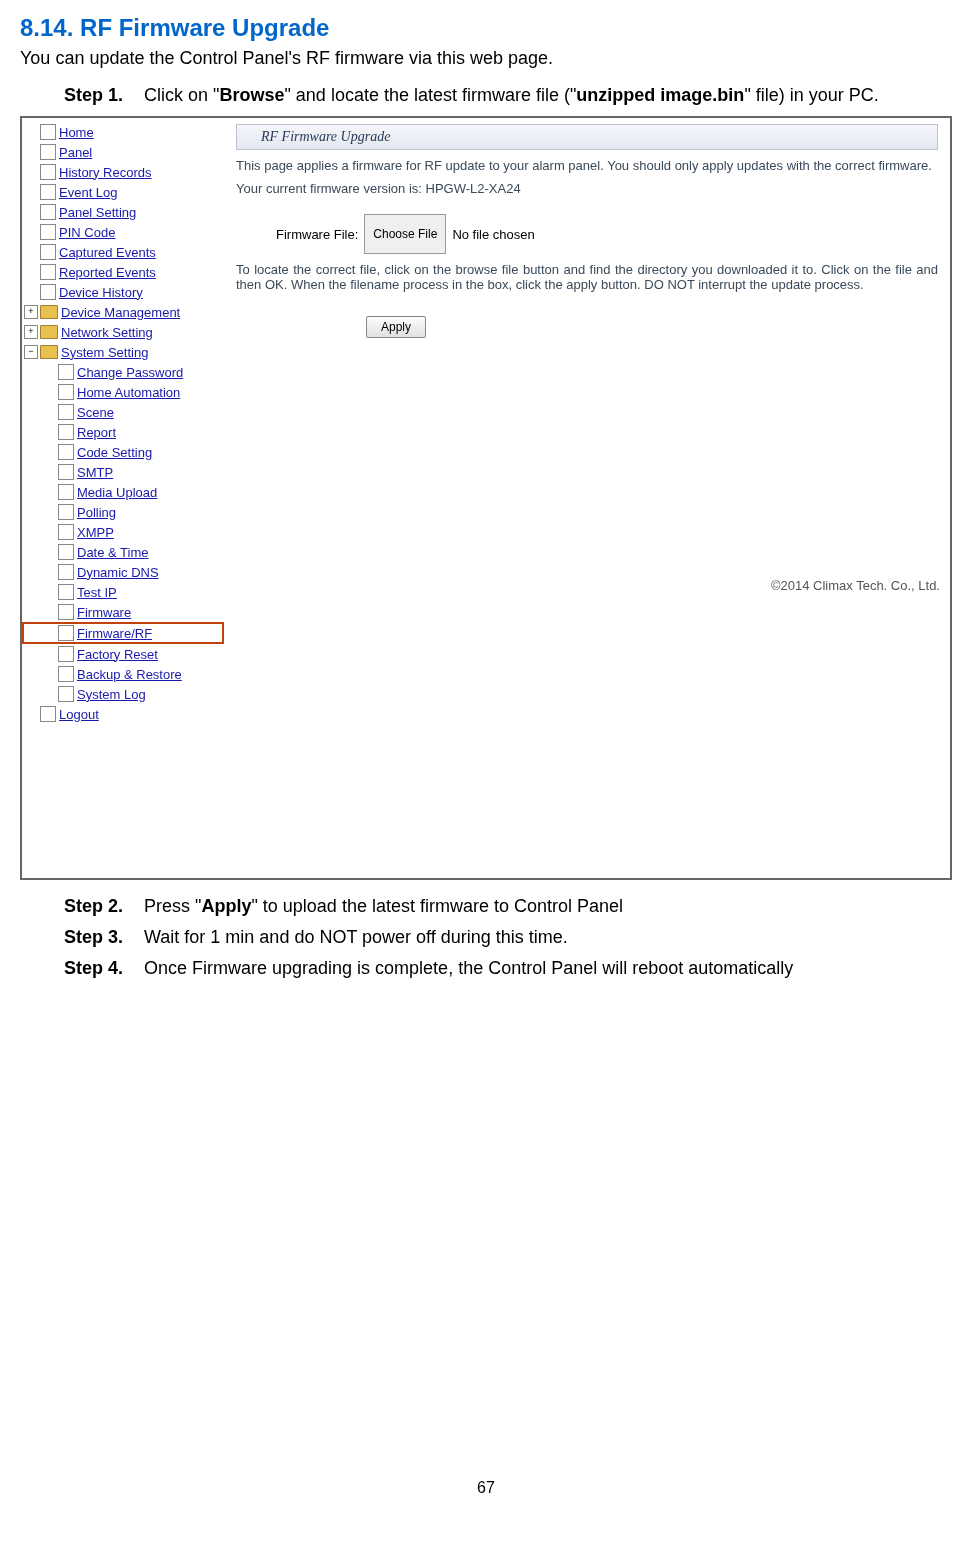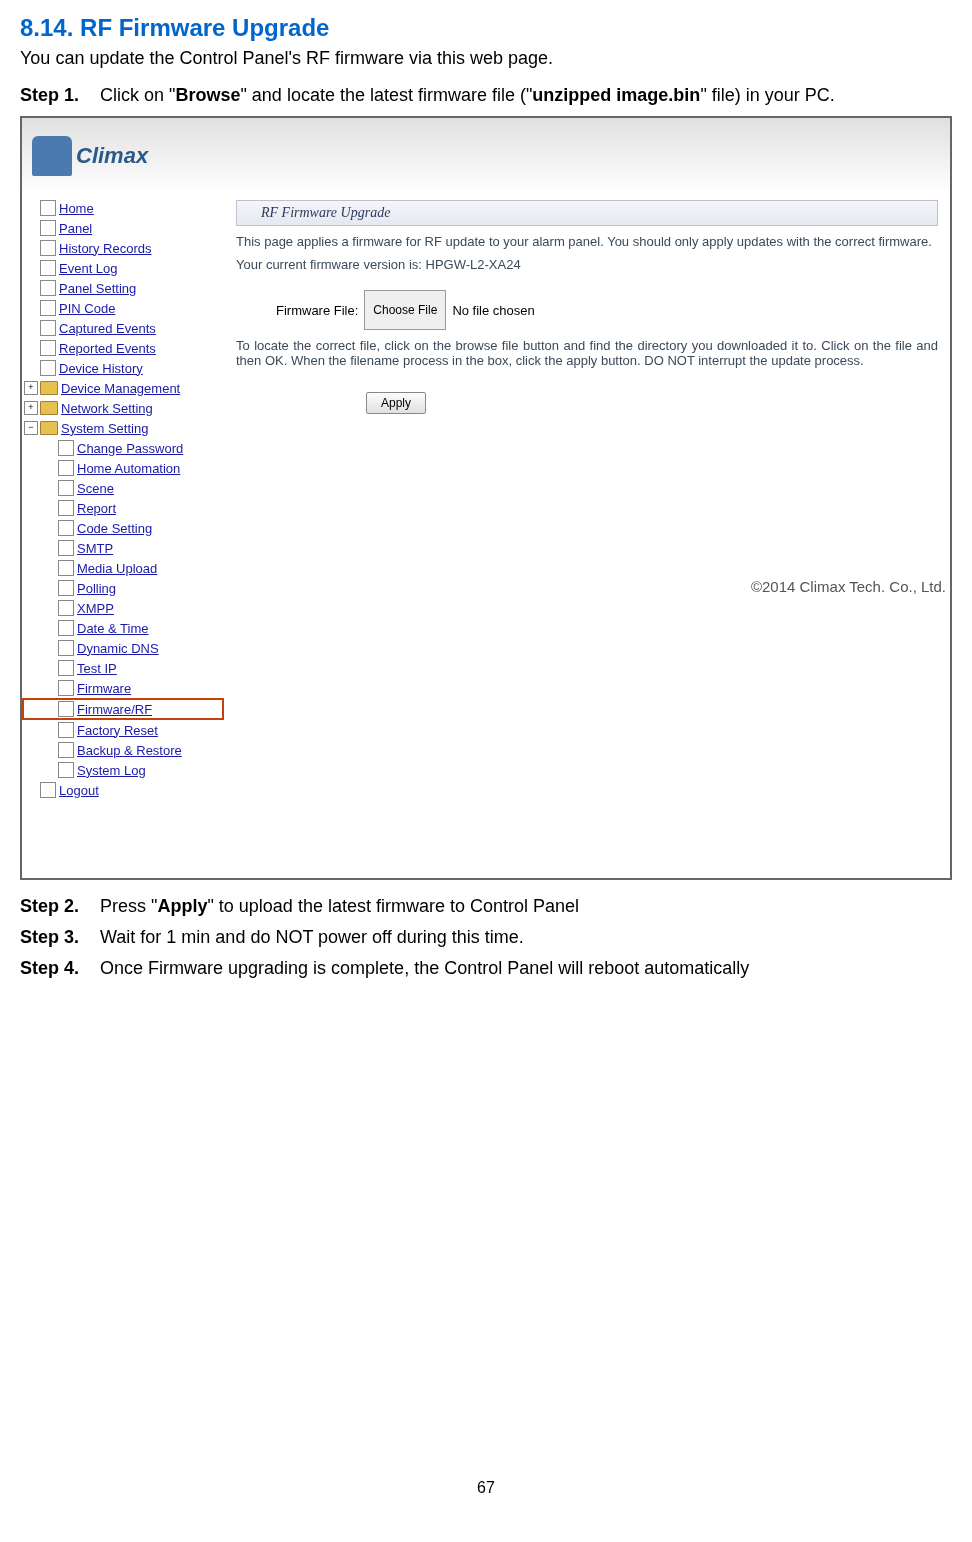--- a/index.html
+++ b/index.html
@@ -22,20 +22,21 @@
     }
     .step-row {
       margin-bottom: 10px;
       display: flex;
       text-align: justify;
     }
     .step-label {
       font-weight: bold;
       width: 80px;
       flex-shrink: 0;
+      margin-left: 44px;
     }
     .step-text {
       flex: 1;
     }
     .screenshot-box {
       border: 2px solid #666;
       margin: 10px 0 16px 0;
       background: #fff;
       height: 760px;
       position: relative;
@@ -157,23 +158,23 @@
       padding: 3px 14px;
       margin-left: 130px;
       margin-top: 16px;
       background: linear-gradient(#fdfdfd, #e0e0e0);
       border: 1px solid #888;
       border-radius: 2px;
       cursor: pointer;
     }
     .copyright {
       position: absolute;
-      right: 4px;
+      right: 10px;
       top: 460px;
-      font-size: 15px;
+      font-size: 13px;
       color: #555;
     }
     .page-number {
       text-align: center;
       font-size: 16px;
       margin-top: 500px;
     }
     .indent1 { padding-left: 16px; }
     .indent2 { padding-left: 34px; }
   </style>
@@ -184,24 +185,20 @@
 <div class="intro-text">You can update the Control Panel's RF firmware via this web page.</div>
 
 <div class="step-row">
   <span class="step-label">Step 1.</span>
   <span class="step-text">
     <span>Click on "</span><b>Browse</b><span>" and locate the latest firmware file ("</span><b>unzipped image.bin</b><span>" file) in your PC.</span>
   </span>
 </div>
 
 <div class="screenshot-box">
-  <div class="logo-area">
-    <div class="logo-placeholder"></div>
-    <span class="logo-text">Climax</span>
-  </div>
   <div class="content-area">
     <div class="nav-tree">
       <div class="nav-item">
           <span class="tree-line"></span>
           <span class="tree-icon-file"></span>
           <span class="nav-link">Home</span>
         </div>
       <div class="nav-item">
           <span class="tree-line"></span>
           <span class="tree-icon-file"></span>

